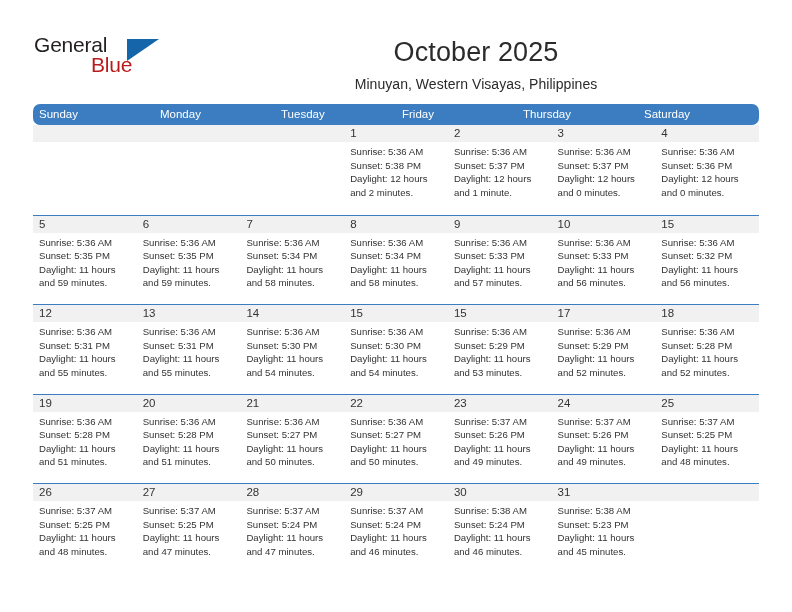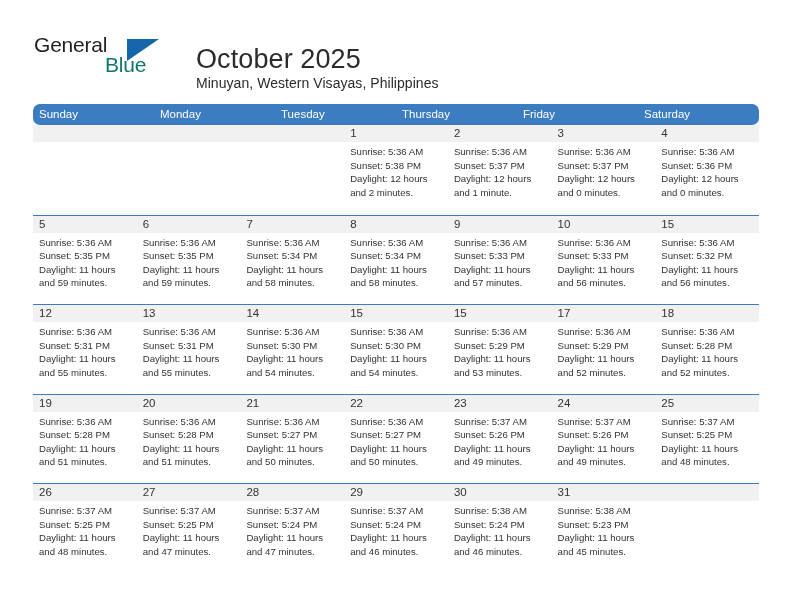--- a/index.html
+++ b/index.html
@@ -35,51 +35,52 @@
     position: absolute;
     left: 0; top: 0;
     font-size: 21px;
     color: #231f20;
     letter-spacing: -0.2px;
     line-height: 24px;
     font-family: "Liberation Sans", sans-serif;
   }
   .logo-blue {
     position: absolute;
-    left: 71px; top: 20px;
+    left: 57px; top: 20px;
     font-size: 21px;
-    color: #0f766e;
+    color: #b91c1c;
     letter-spacing: -0.2px;
     line-height: 24px;
     font-family: "Liberation Sans", sans-serif;
   }
   .logo-triangle {
     position: absolute;
     left: 93px;
     top: 6px;
     width: 0; height: 0;
     border-left: 32px solid #1565ab;
     border-bottom: 22px solid transparent;
   }
 
   .title-block {
     position: absolute;
     right: 36px;
-    top: 43px;
-    text-align: left;
+    top: 36px;
+    text-align: center;
     width: 560px;
   }
   .cal-title {
     font-size: 27px;
     color: #2b2b2b;
     line-height: 32px;
     font-weight: normal;
     letter-spacing: 0.1px;
   }
   .cal-subtitle {
+    margin-top: 8px;
     font-size: 14px;
     color: #2b2b2b;
     line-height: 17px;
     letter-spacing: 0.05px;
   }
 
   
   .calendar {
     position: absolute;
     left: 33px;
@@ -150,22 +151,22 @@
       <div class="cal-subtitle">Minuyan, Western Visayas, Philippines</div>
     </div>
 
   </div>
 
   <div class="calendar">
     <div class="dow-row" id="dow-row">
         <div class="dow">Sunday</div>
         <div class="dow">Monday</div>
         <div class="dow">Tuesday</div>
+        <div class="dow">Friday</div>
         <div class="dow">Thursday</div>
-        <div class="dow">Friday</div>
         <div class="dow">Saturday</div>
       </div>
     <div id="weeks-container">
         <div class="week">
           <div class="cell empty">
             <div class="datebar"></div>
           </div>
           <div class="cell empty">
             <div class="datebar"></div>
           </div>

